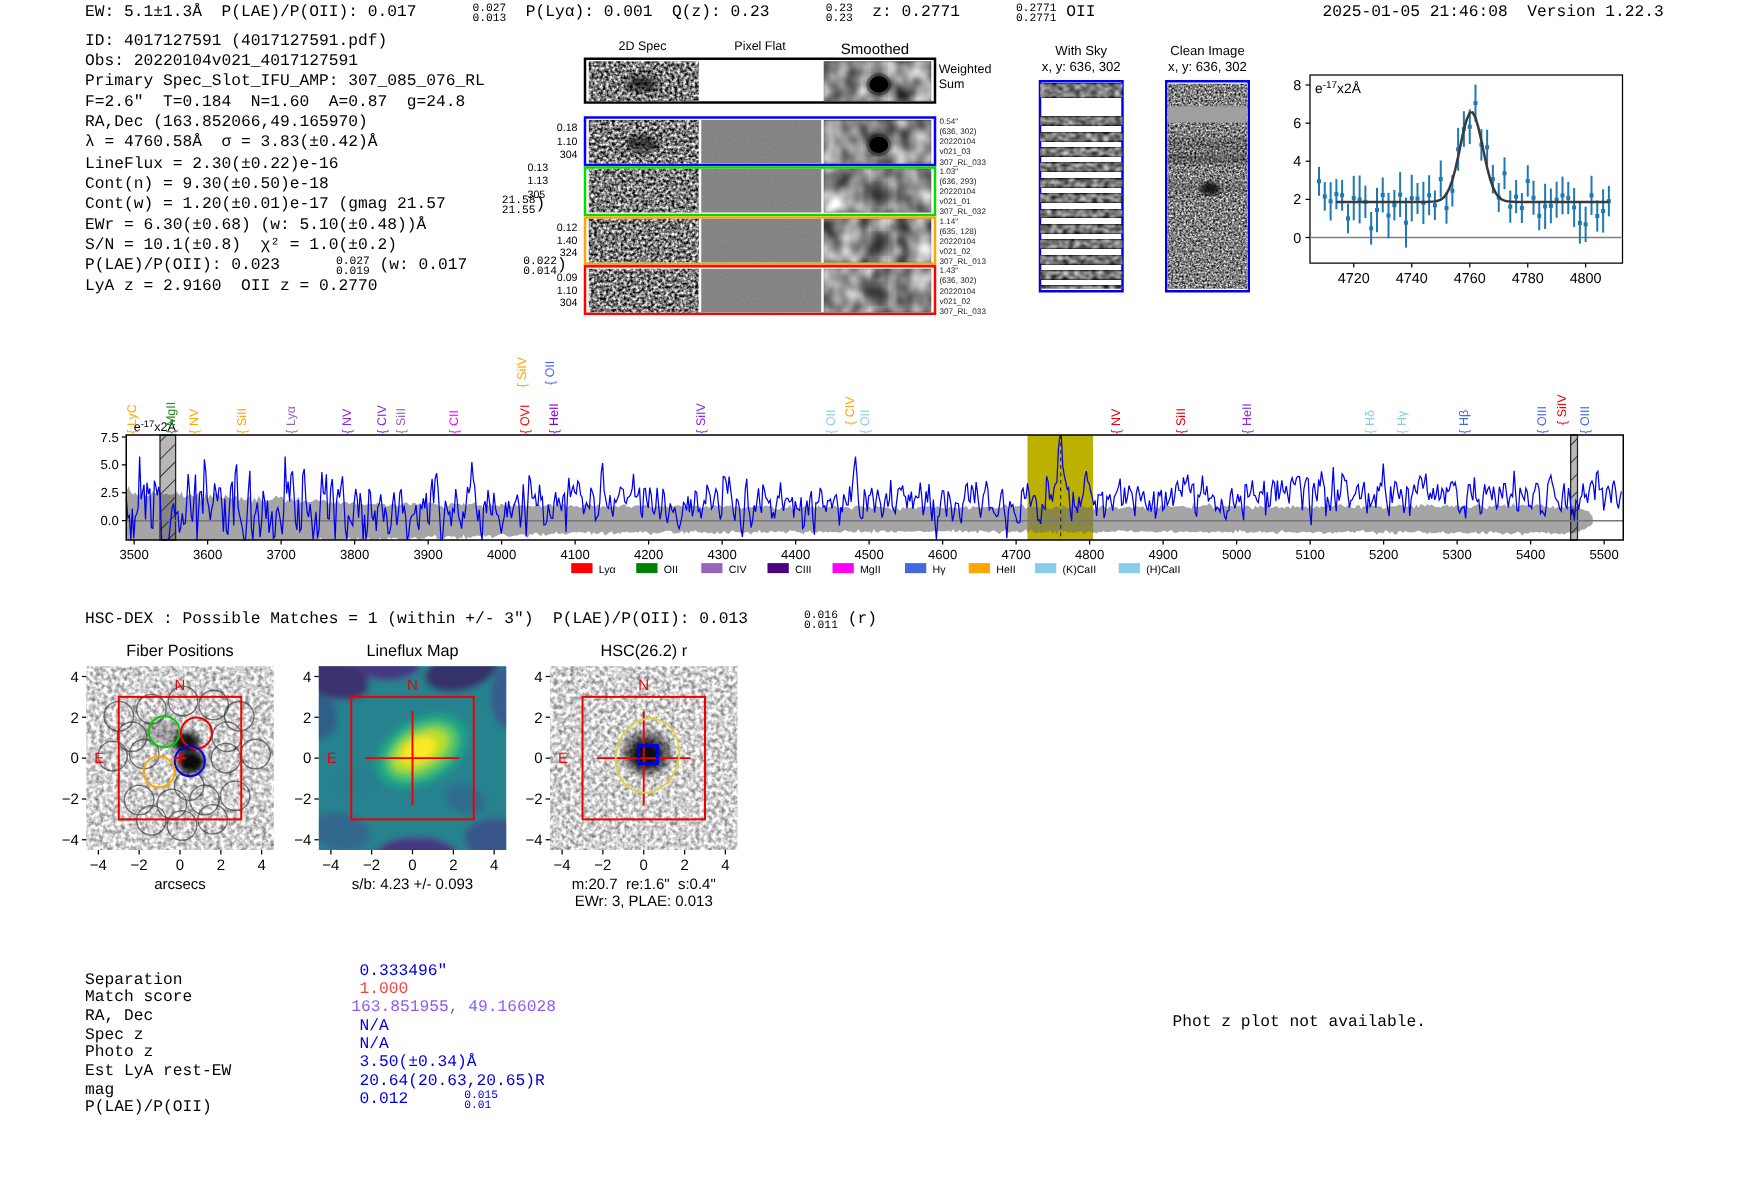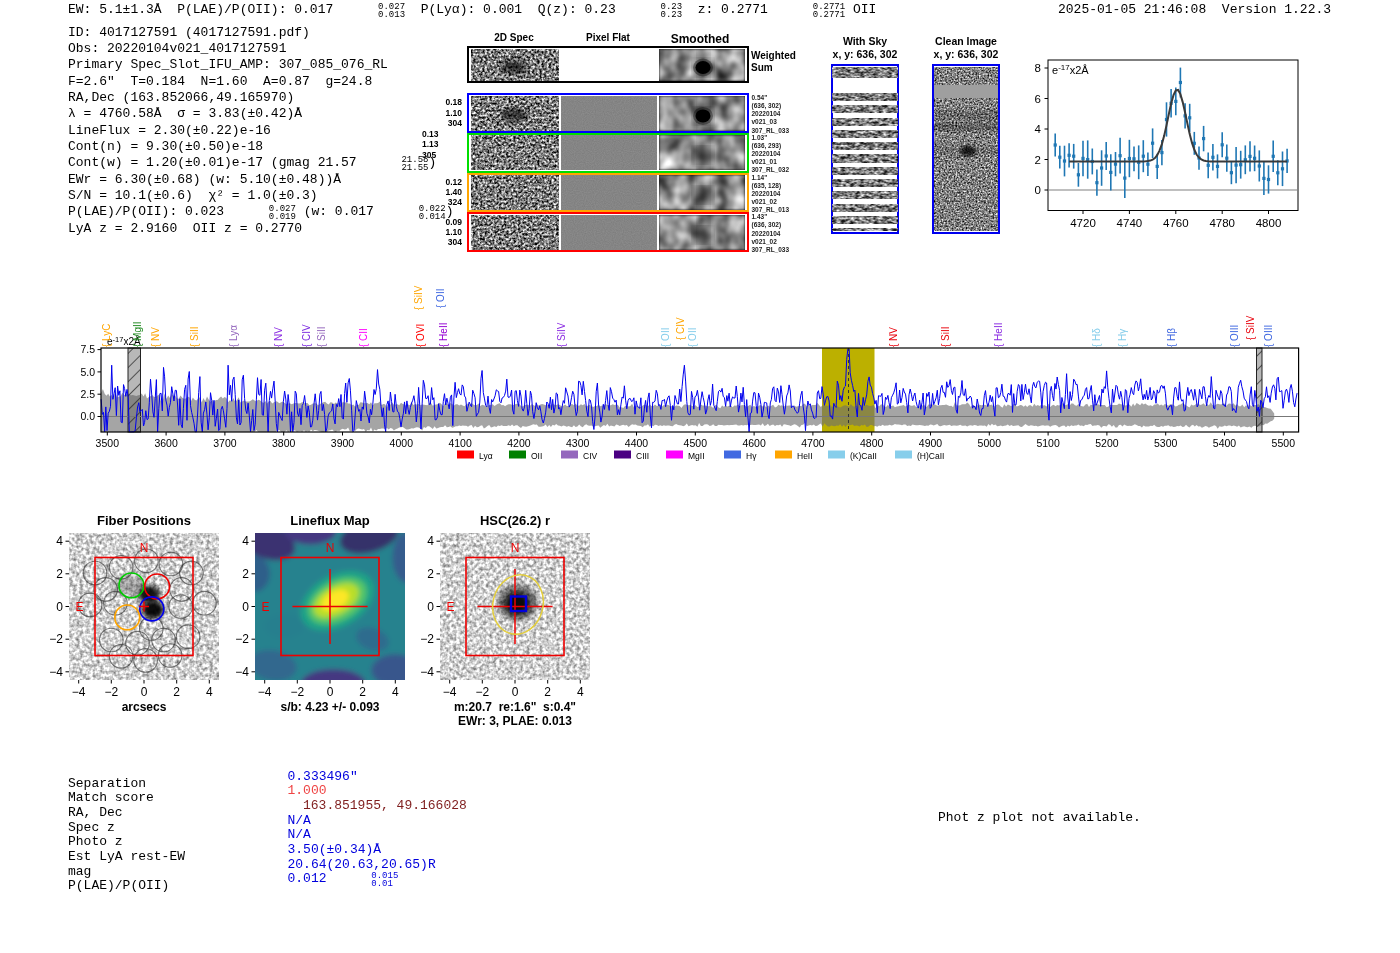--- a/index.html
+++ b/index.html
@@ -1,18 +1,18 @@
 <!DOCTYPE html>
 <html><head><meta charset="utf-8">
 <style>
 html,body{margin:0;padding:0;background:#fff;}
 #page{position:relative;width:1400px;height:951px;background:#fff;overflow:hidden;
   font-family:"Liberation Mono",monospace;color:#000;}
 .m{position:absolute;font-family:"Liberation Mono",monospace;font-size:13px;white-space:pre;}
-.s{position:absolute;font-family:"Liberation Sans",sans-serif;white-space:pre;font-weight:bold;}
+.s{position:absolute;font-family:"Liberation Sans",sans-serif;white-space:pre;}
 .frac{display:inline-block;vertical-align:-4px;line-height:8.5px;text-align:left;}
 .frac span{display:block;margin-left:37px;}
 .ll{position:absolute;font-family:"Liberation Sans",sans-serif;font-size:10px;white-space:pre;
   transform-origin:0 100%;transform:rotate(-90deg);line-height:10px;}
 .ctr{transform:translateX(-50%);}
 svg{position:absolute;overflow:visible;}
 </style></head><body>
 <div id="page">
 
 <div class="m" style="left:68px;top:2px">EW: 5.1±1.3Å  P(LAE)/P(OII): 0.017 <span class="frac" style="font-size:9px"><span>0.027</span><span>0.013</span></span>  P(Lyα): 0.001  Q(z): 0.23 <span class="frac" style="font-size:9px"><span>0.23</span><span>0.23</span></span>  z: 0.2771 <span class="frac" style="font-size:9px"><span>0.2771</span><span>0.2771</span></span> OII</div>
@@ -20,21 +20,21 @@
 <div class="m" style="left:68px;top:24.5px">ID: 4017127591 (4017127591.pdf)</div>
 <div class="m" style="left:68px;top:40.9px">Obs: 20220104v021_4017127591</div>
 <div class="m" style="left:68px;top:57.2px">Primary Spec_Slot_IFU_AMP: 307_085_076_RL</div>
 <div class="m" style="left:68px;top:73.6px">F=2.6"  T=0.184  N=1.60  A=0.87  g=24.8</div>
 <div class="m" style="left:68px;top:89.9px">RA,Dec (163.852066,49.165970)</div>
 <div class="m" style="left:68px;top:106.2px">λ = 4760.58Å  σ = 3.83(±0.42)Å</div>
 <div class="m" style="left:68px;top:122.6px">LineFlux = 2.30(±0.22)e-16</div>
 <div class="m" style="left:68px;top:139.0px">Cont(n) = 9.30(±0.50)e-18</div>
 <div class="m" style="left:68px;top:155.3px">Cont(w) = 1.20(±0.01)e-17 (gmag 21.57 <span class="frac" style="font-size:9px"><span>21.58</span><span>21.55</span></span>)</div>
 <div class="m" style="left:68px;top:171.7px">EWr = 6.30(±0.68) (w: 5.10(±0.48))Å</div>
-<div class="m" style="left:68px;top:188.0px">S/N = 10.1(±0.6)  χ² = 1.0(±0.3)</div>
+<div class="m" style="left:68px;top:188.0px">S/N = 10.1(±0.8)  χ² = 1.0(±0.2)</div>
 <div class="m" style="left:68px;top:204.4px">P(LAE)/P(OII): 0.023 <span class="frac" style="font-size:9px"><span>0.027</span><span>0.019</span></span> (w: 0.017 <span class="frac" style="font-size:9px"><span>0.022</span><span>0.014</span></span>)</div>
 <div class="m" style="left:68px;top:220.7px">LyA z = 2.9160  OII z = 0.2770</div>
 <div class="s ctr" style="left:514px;top:32px;font-size:10px">2D Spec</div>
 <div class="s ctr" style="left:608px;top:32px;font-size:10px">Pixel Flat</div>
 <div class="s ctr" style="left:700px;top:32px;font-size:12px">Smoothed</div>
 <div style="position:absolute;left:466.5px;top:46.0px;width:282.0px;height:37.0px;border:2.5px solid #000000;box-sizing:border-box;background:#fff"></div>
 <svg width="88" height="32" style="left:471.0px;top:48.5px;overflow:hidden">
       <filter id="f1" x="0" y="0" width="100%" height="100%" color-interpolation-filters="sRGB">
         <feTurbulence type="fractalNoise" baseFrequency="0.42" numOctaves="2" seed="11" stitchTiles="stitch"></feTurbulence>
         <feGaussianBlur stdDeviation="0.3"></feGaussianBlur>
@@ -478,20 +478,21 @@
 <div class="ll" style="left:698px;top:337px;color:#87ceeb">{ OII</div>
 <div class="ll" style="left:899px;top:337px;color:#e8000b">{ NV</div>
 <div class="ll" style="left:951px;top:337px;color:#e8000b">{ SiII</div>
 <div class="ll" style="left:1004px;top:337px;color:#8a2be2">{ HeII</div>
 <div class="ll" style="left:1102px;top:337px;color:#87ceeb">{ Hδ</div>
 <div class="ll" style="left:1128px;top:337px;color:#87ceeb">{ Hγ</div>
 <div class="ll" style="left:1177px;top:337px;color:#4169e1">{ Hβ</div>
 <div class="ll" style="left:1240px;top:337px;color:#4169e1">{ OIII</div>
 <div class="ll" style="left:1256px;top:330px;color:#e8000b">{ SiIV</div>
 <div class="ll" style="left:1274px;top:337px;color:#4169e1">{ OIII</div>
+<div class="m" style="left:68px;top:487px">HSC-DEX : Possible Matches = 1 (within +/- 3")  P(LAE)/P(OII): 0.013 <span class="frac" style="font-size:9px"><span>0.016</span><span>0.011</span></span> (r)</div>
 <svg width="1400" height="953" style="left:0;top:0">
       <clipPath id="clip_fiber">
         <rect x="69.0" y="533.0" width="150" height="147"></rect>
       </clipPath>
       <clipPath id="clip_flux">
         <rect x="255.0" y="533.0" width="150" height="147"></rect>
       </clipPath>
       <clipPath id="clip_hsc">
         <rect x="440.0" y="533.0" width="150" height="147"></rect>
       </clipPath>
@@ -674,19 +675,19 @@
 <div class="m" style="left:68px;top:775.5px">Separation</div>
 <div class="m" style="left:68px;top:790.2px">Match score</div>
 <div class="m" style="left:68px;top:804.9px">RA, Dec</div>
 <div class="m" style="left:68px;top:819.6px">Spec z</div>
 <div class="m" style="left:68px;top:834.3px">Photo z</div>
 <div class="m" style="left:68px;top:849.0px">Est LyA rest-EW</div>
 <div class="m" style="left:68px;top:863.7px">mag</div>
 <div class="m" style="left:68px;top:878.4px">P(LAE)/P(OII)</div>
 <div class="m" style="left:287.5px;top:768.5px;color:#0000dd">0.333496"</div>
 <div class="m" style="left:287.5px;top:783.2px;color:#ef4444">1.000</div>
-<div class="m" style="left:303px;top:797.9px;color:#7f1d1d">163.851955, 49.166028</div>
+<div class="m" style="left:281px;top:797.9px;color:#8b5cf6">163.851955, 49.166028</div>
 <div class="m" style="left:287.5px;top:812.6px;color:#0000dd">N/A</div>
 <div class="m" style="left:287.5px;top:827.3px;color:#0000dd">N/A</div>
 <div class="m" style="left:287.5px;top:842.0px;color:#0000dd">3.50(±0.34)Å</div>
 <div class="m" style="left:287.5px;top:856.7px;color:#0000dd">20.64(20.63,20.65)R</div>
 <div class="m" style="left:287.5px;top:871.4px;color:#0000dd">0.012 <span class="frac" style="font-size:9px"><span>0.015</span><span>0.01</span></span></div>
 <div class="m" style="left:938px;top:810px">Phot z plot not available.</div>
 </div>
 </body></html>

